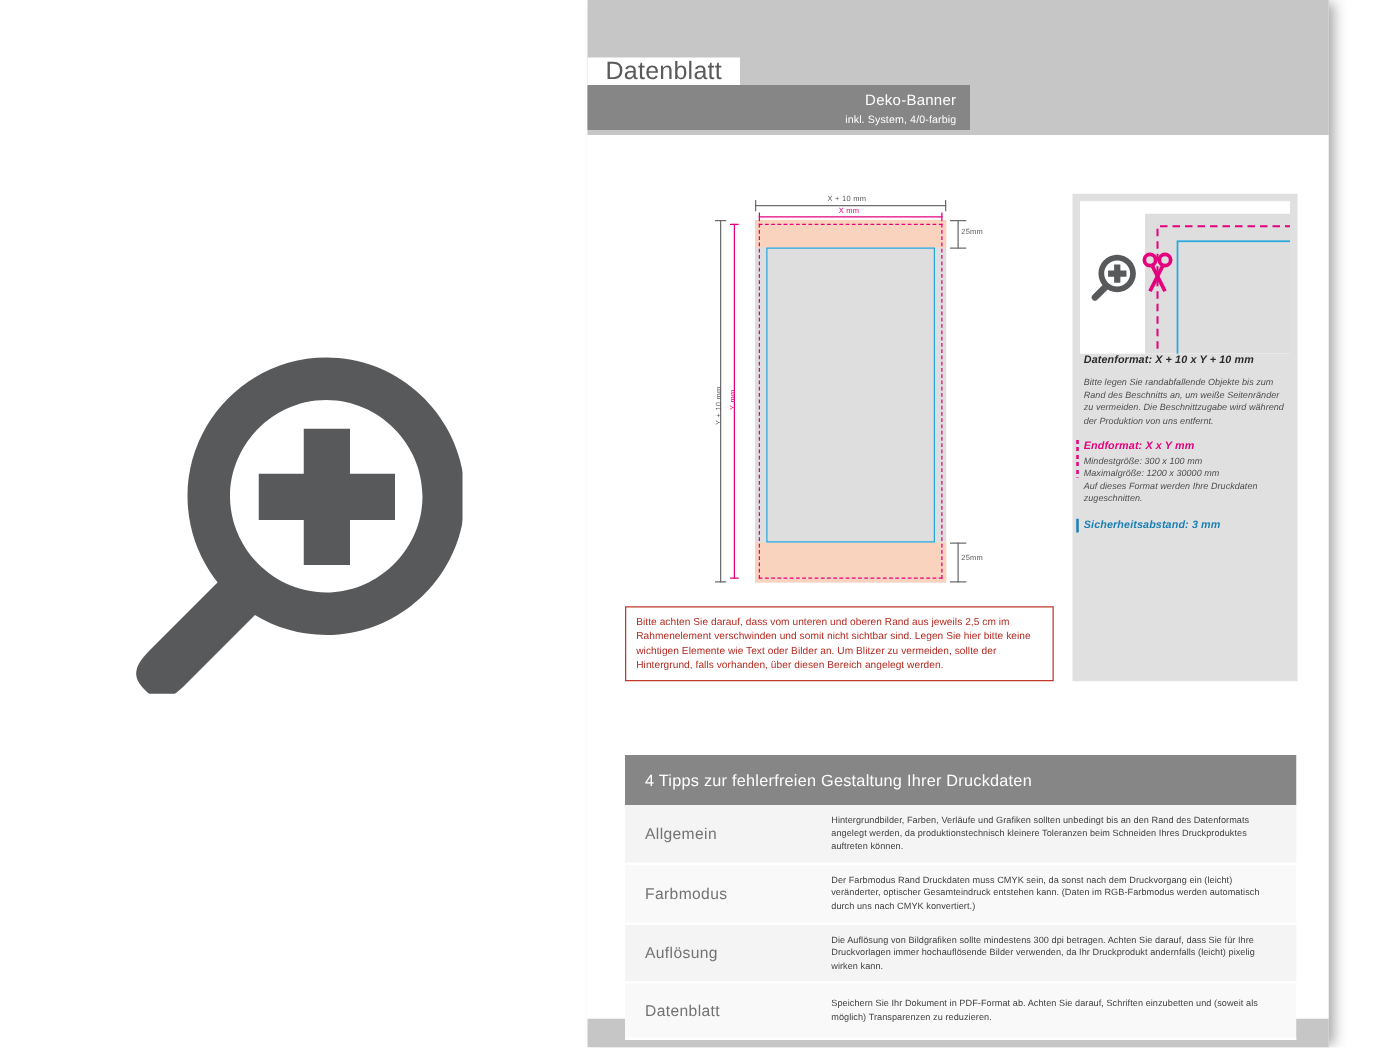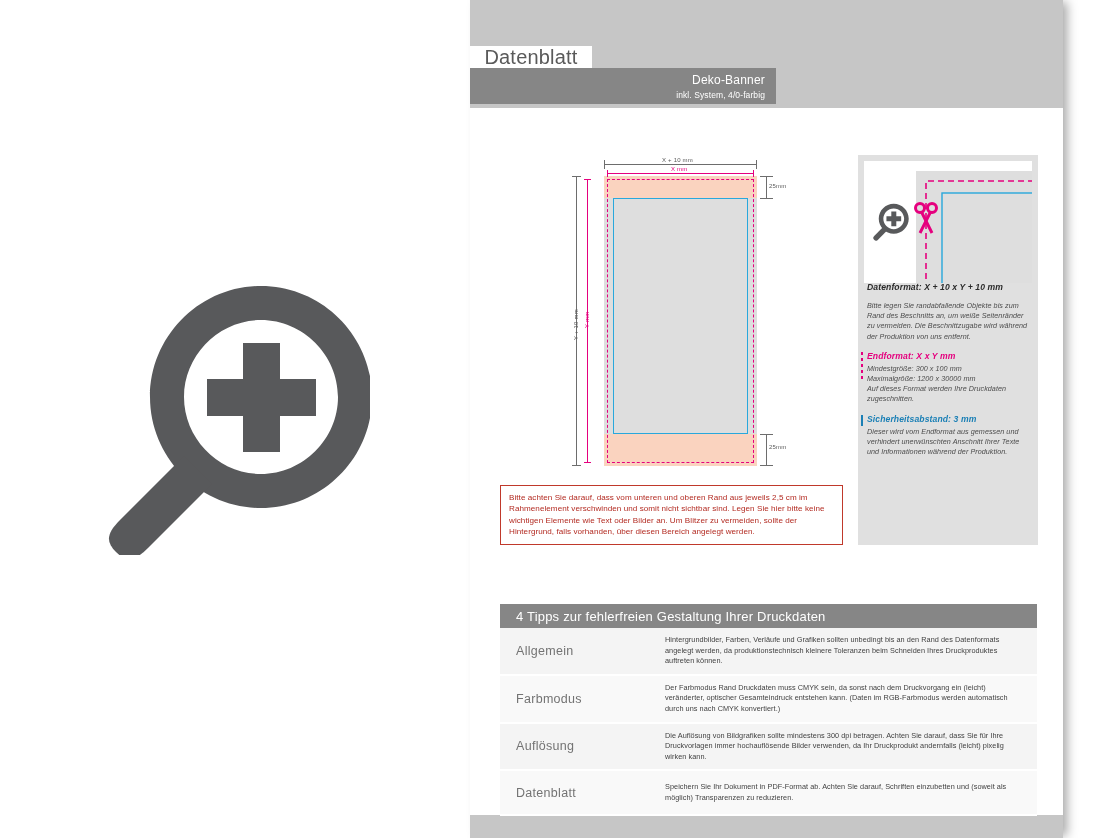--- a/index.html
+++ b/index.html
@@ -93,21 +93,21 @@
   .h-mag{color:#e5007e;}
   .h-blue{color:#1a7fb5;}
   .mag-list{color:#e5007e;font-size:7.4px;line-height:10.4px;margin:0 0 1px 0;}
   .tickbar{position:absolute;left:-6px;top:1px;width:2px;height:30px;}
   .tickbar.m{background:repeating-linear-gradient(to bottom,#e5007e 0,#e5007e 3px,transparent 3px,transparent 6px);}
   .tickbar.b{background:#1a7fb5;height:11px;}
 
   
   #tips{position:absolute;left:500px;top:604px;width:537px;}
   #tips-header{
-    background:#868686;color:#ffffff;height:24px;display:flex;align-items:center;
+    background:#868686;color:#ffffff;height:40px;display:flex;align-items:center;
     padding-left:16px;box-sizing:border-box;font-size:13px;letter-spacing:.2px;text-align:center;
   }
   .tiprow{display:flex;align-items:center;min-height:43px;border-bottom:2px solid #ffffff;}
   .tiprow.odd{background:#f4f4f4;}
   .tiprow.even{background:#f9f9f9;}
   .tip-label{
     width:165px;flex:0 0 165px;padding-left:16px;box-sizing:border-box;
     font-size:12.5px;color:#737373;letter-spacing:.3px;
   }
   .tip-body{
@@ -222,21 +222,20 @@
       <span class="tickbar m"></span>
       <h4 class="h-mag">Endformat: X x Y mm</h4>
       <p class="mag-list">Mindestgröße: 300 x 100 mm</p>
       <p class="mag-list">Maximalgröße: 1200 x 30000 mm</p>
       <p>Auf dieses Format werden Ihre Druckdaten zugeschnitten.</p>
     </div>
 
     <div class="blk">
       <span class="tickbar b"></span>
       <h4 class="h-blue">Sicherheitsabstand: 3 mm</h4>
-      <p>Dieser wird vom Endformat aus gemessen und verhindert unerwünschten Anschnitt Ihrer Texte und Informationen während der Produktion.</p>
     </div>
 
   </div>
 </div>
 
 <div id="tips">
   <div id="tips-header">
     <span>4 Tipps zur fehlerfreien Gestaltung Ihrer Druckdaten</span>
   </div>
 

